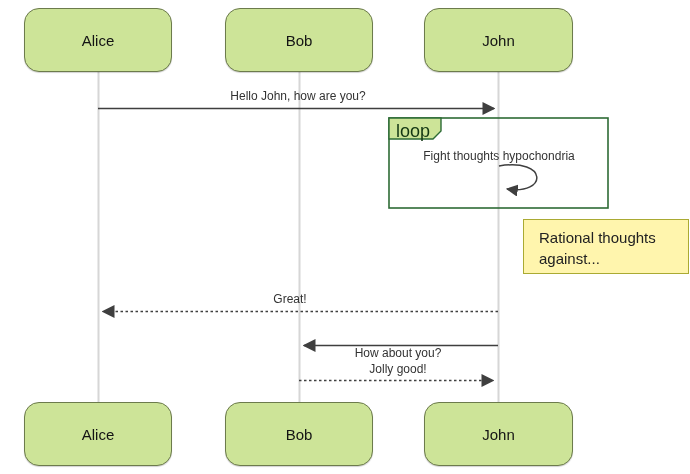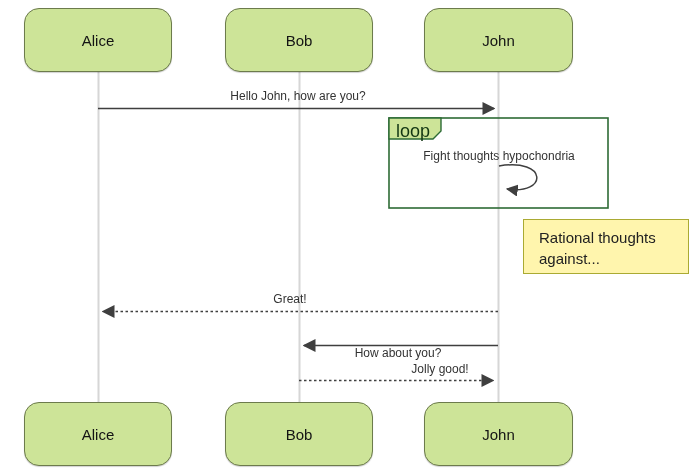--- a/index.html
+++ b/index.html
@@ -104,21 +104,21 @@
 
   <div class="msg-label" style="left:499px; top:149px;">Fight thoughts hypochondria</div>
 
   <div class="note">
     <span>Rational thoughts</span>
     <span>against...</span>
   </div>
 
   <div class="msg-label" style="left:290px; top:292px;">Great!</div>
   <div class="msg-label" style="left:398px; top:327px;margin-top:19px;">How about you?</div>
-  <div class="msg-label" style="left:398px; top:362px;margin-left:42px;">Jolly good!</div>
+  <div class="msg-label" style="left:398px; top:362px;">Jolly good!</div>
 
   <div class="actor" style="left:24px; top:402px;">
     <span>Alice</span>
   </div>
   <div class="actor" style="left:225px; top:402px;">
     <span>Bob</span>
   </div>
   <div class="actor" style="left:424px; top:402px; width:149px;">
     <span>John</span>
   </div>

